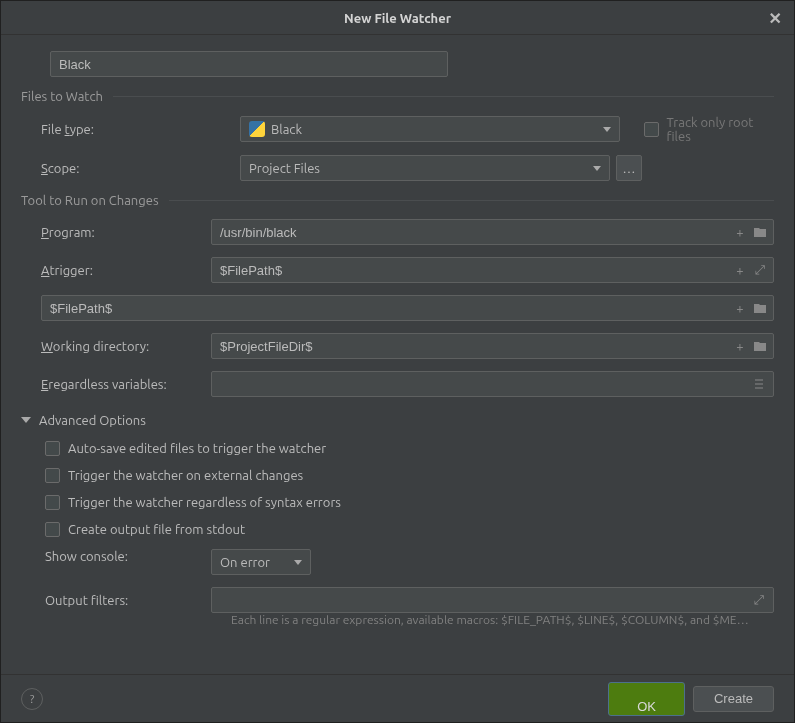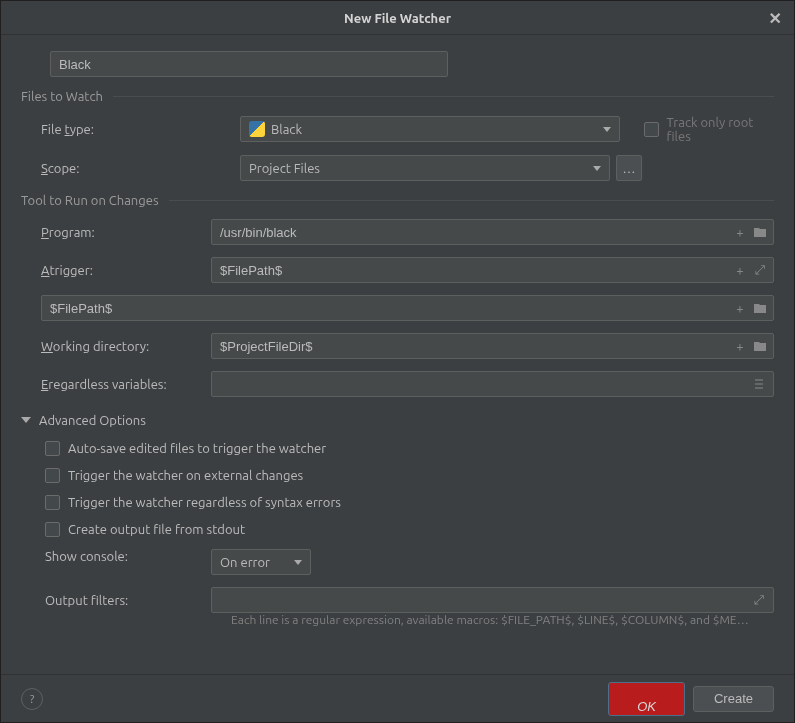--- a/index.html
+++ b/index.html
@@ -172,25 +172,24 @@
     padding: 0 20px;
     border-radius: 3px;
     border: 1px solid #5e6060;
     background: #4b4f51;
     color: #bbbbbb;
     cursor:pointer;
     margin-left: 8px;
     font-size:13px;
   }
   .btn.primary {
-    background: #b91c1c;
+    background: #4d7c0f;
     border-color: #4c708c;
     color: #d9d9d9;
     padding: 16px 28px;
-    font-style: italic;
   }
   .expander {
     width:0;height:0;
     border-left:5px solid transparent;
     border-right:5px solid transparent;
     border-top:6px solid #aaaaaa;
     margin-right:8px;
   }
   .adv-header { display:flex; align-items:center; margin: 16px 0 14px 0; cursor:pointer; }
   .output-filters-row { display:flex; align-items:center; margin: 2px 0 0 24px; }

